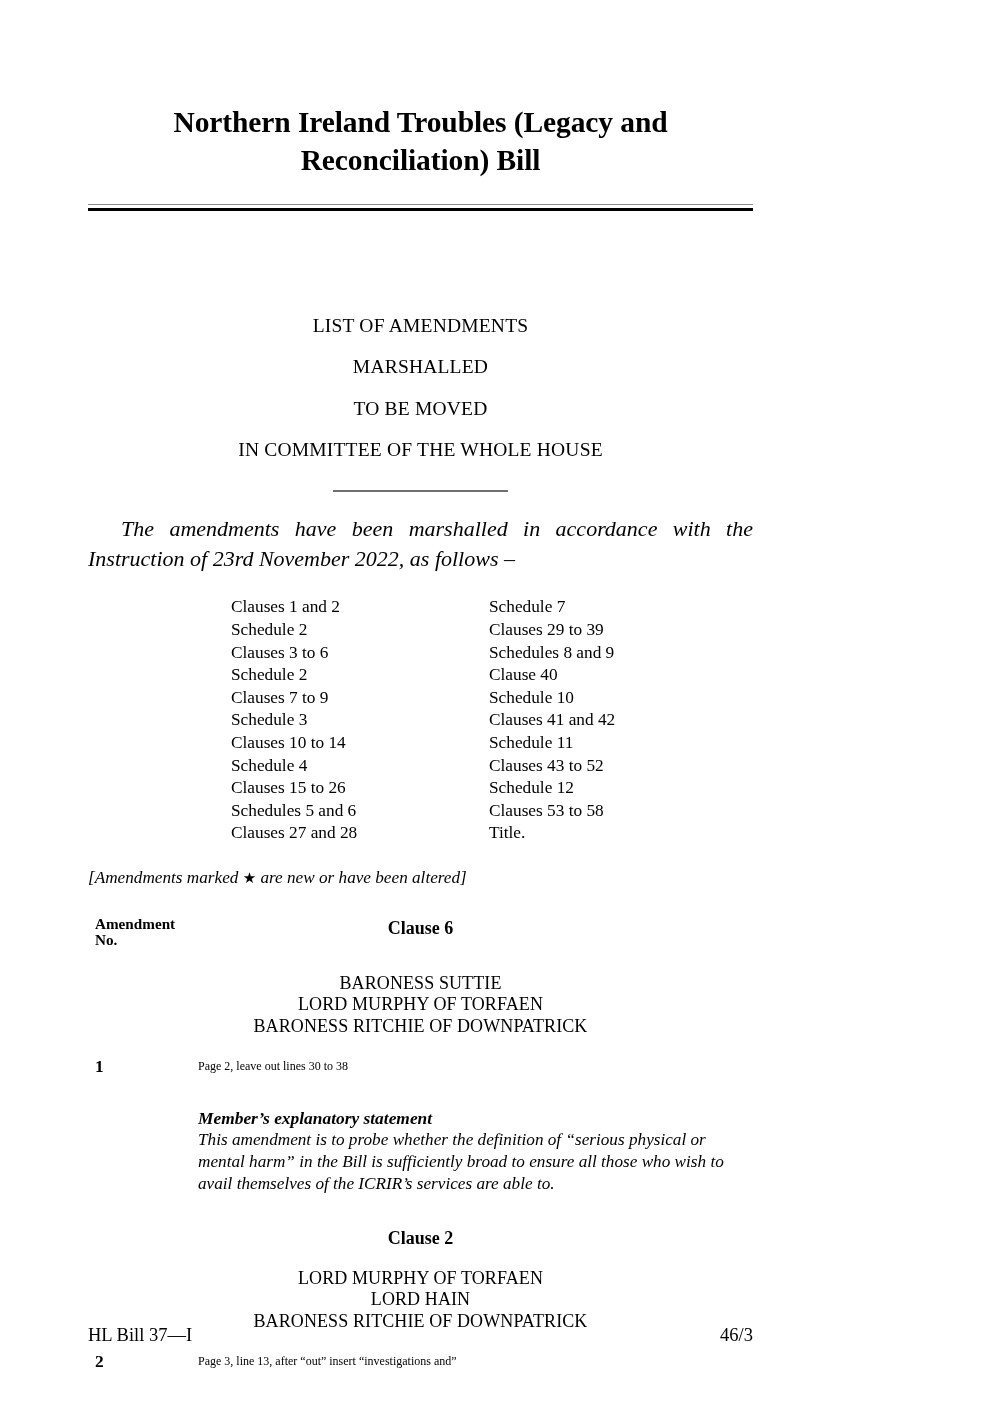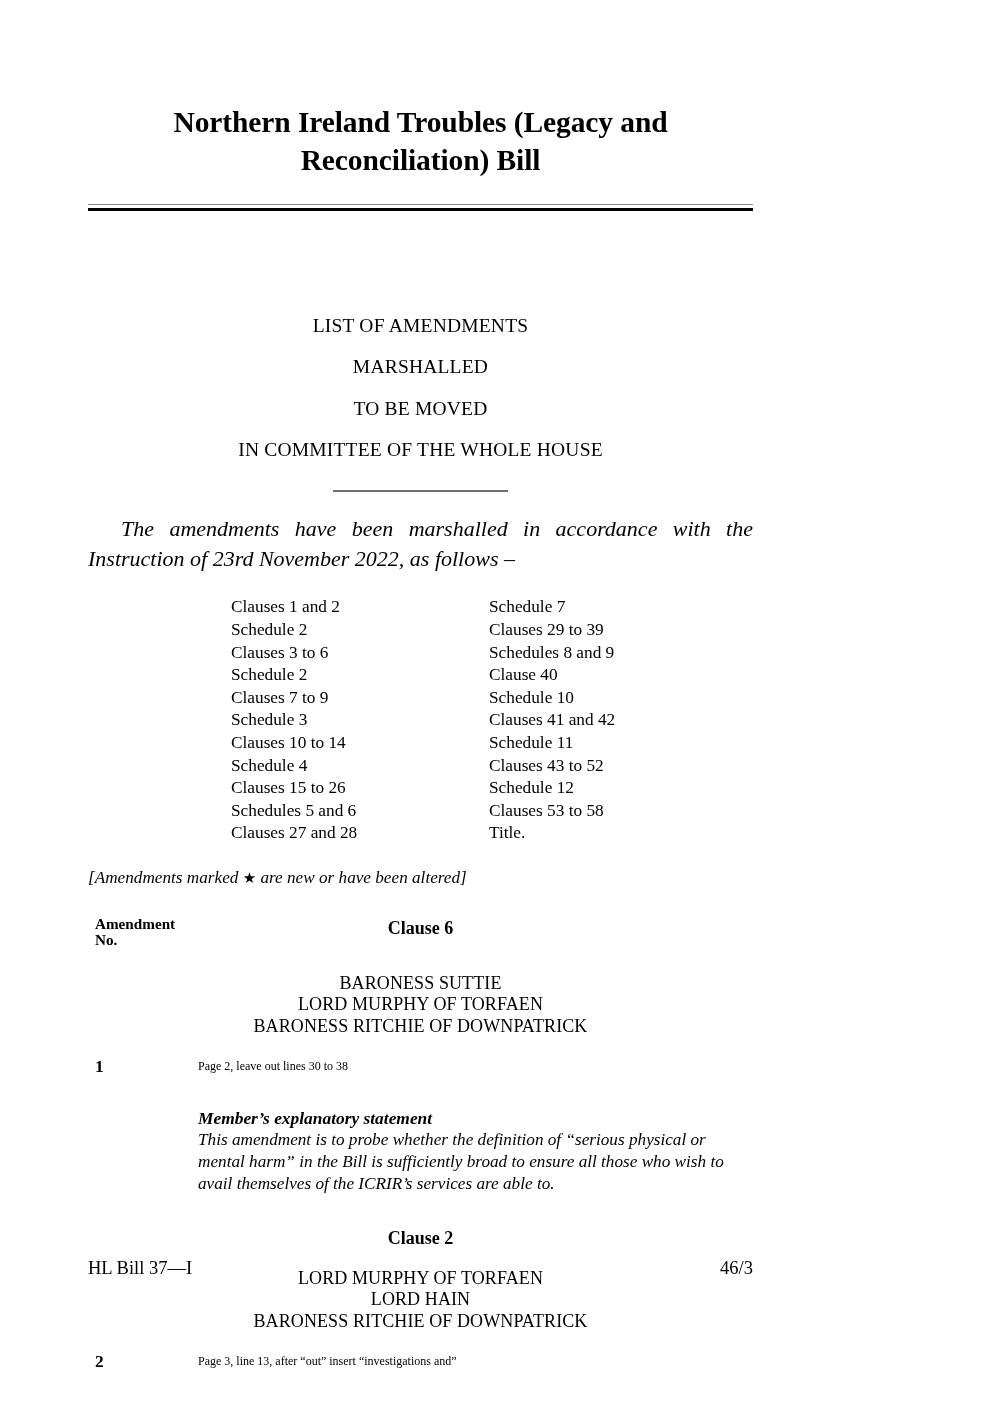--- a/index.html
+++ b/index.html
@@ -181,21 +181,21 @@
     text-align: left;
   }
 
   .clause-block-2 { margin-top: 31px; }
 
   
   .footer {
     position: absolute;
     left: 88px;
     right: 88px;
-    top: 1258px;
+    top: 1325px;
     display: flex;
     justify-content: space-between;
     align-items: baseline;
     font-size: 18.5px;
   }
 </style>
 </head>
 <body>
 
 <div class="page">

